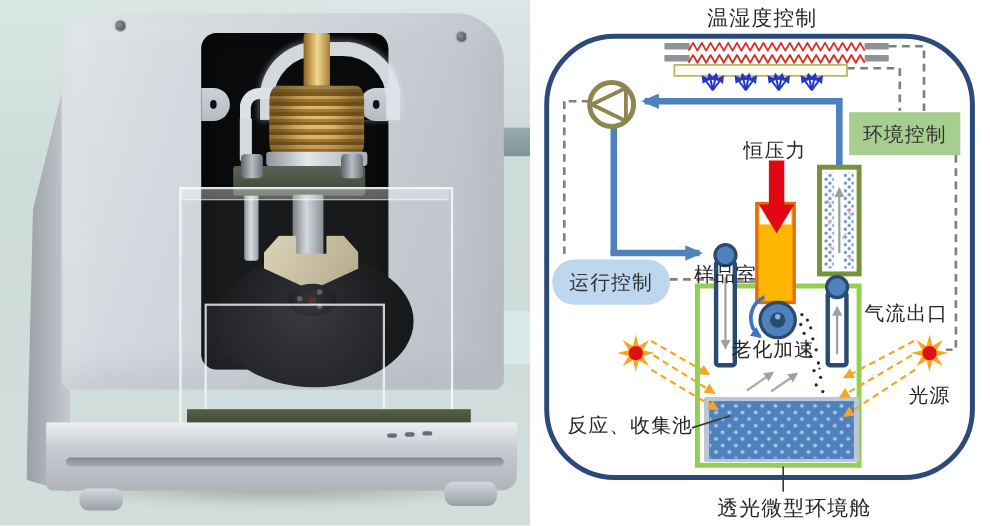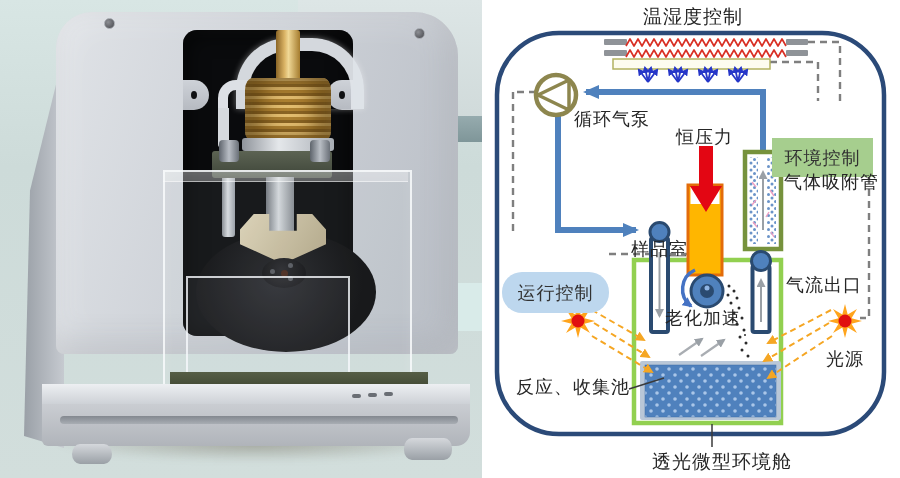--- a/index.html
+++ b/index.html
@@ -75,21 +75,21 @@
   .baseF{left:42px;top:404px;width:428px;height:42px;border-radius:0 0 14px 6px;
         background:linear-gradient(180deg,#cacdd2,#b0b4ba);}
   .groove{left:60px;top:416px;width:398px;height:8px;border-radius:4px;background:linear-gradient(180deg,#83888f,#a8adb3);}
   .foot{background:linear-gradient(180deg,#d5d8dc,#9aa0a6);border-radius:8px/10px;}
   
   #diagram{left:482px;top:0;width:418px;height:478px;background:#fff;}
   #dsvg{position:absolute;left:0;top:0;}
   .lbl{position:absolute;color:#262626;font-size:18px;letter-spacing:1px;white-space:nowrap;}
   .title{font-size:19px;width:160px;text-align:center;}
   .cbox{position:absolute;display:flex;align-items:center;justify-content:center;
-        font-size:18px;letter-spacing:1px;color:#323232;margin-top:36px;}
+        font-size:18px;letter-spacing:1px;color:#323232;}
   .env{left:290px;top:102px;width:101px;height:39px;background:#a6ce8e;}
   .run{left:20px;top:236px;width:107px;height:41px;background:#bdd7ee;border-radius:20px;}
 </style>
 </head>
 <body>
 
 <div class="page">
 
   <div id="photo" class="abs">
     <div class="abs wall"></div>
@@ -319,29 +319,27 @@
           <circle cx="745" cy="335" r="1"></circle>
       </g>
 
       <g stroke="#3a3a3a" stroke-width="1.5">
         <line x1="629" y1="389" x2="664" y2="378"></line>
         <line x1="712" y1="424" x2="712" y2="447"></line>
       </g>
     </svg>
 
     <div class="lbl title" style="left:131px;top:4px;">温湿度控制</div>
-    <div class="lbl" style="left:92px;top:107px;">循环气泵</div>
     <div class="lbl" style="left:194px;top:125px;">恒压力</div>
     <div class="cbox env">
         <span>环境控制</span>
       </div>
     <div class="cbox run">
         <span>运行控制</span>
       </div>
-    <div class="lbl" style="left:302px;top:170px;">气体吸附管</div>
     <div class="lbl" style="left:149px;top:196px;margin-top:41px;">样品室</div>
     <div class="lbl" style="left:304px;top:273px;">气流出口</div>
     <div class="lbl" style="left:183px;top:306px;">老化加速</div>
     <div class="lbl" style="left:344px;top:347px;">光源</div>
     <div class="lbl" style="left:34px;top:375px;">反应、收集池</div>
     <div class="lbl title" style="left:150px;top:449px;width:180px;">透光微型环境舱</div>
   </div>
 </div>
 
 </body></html>

